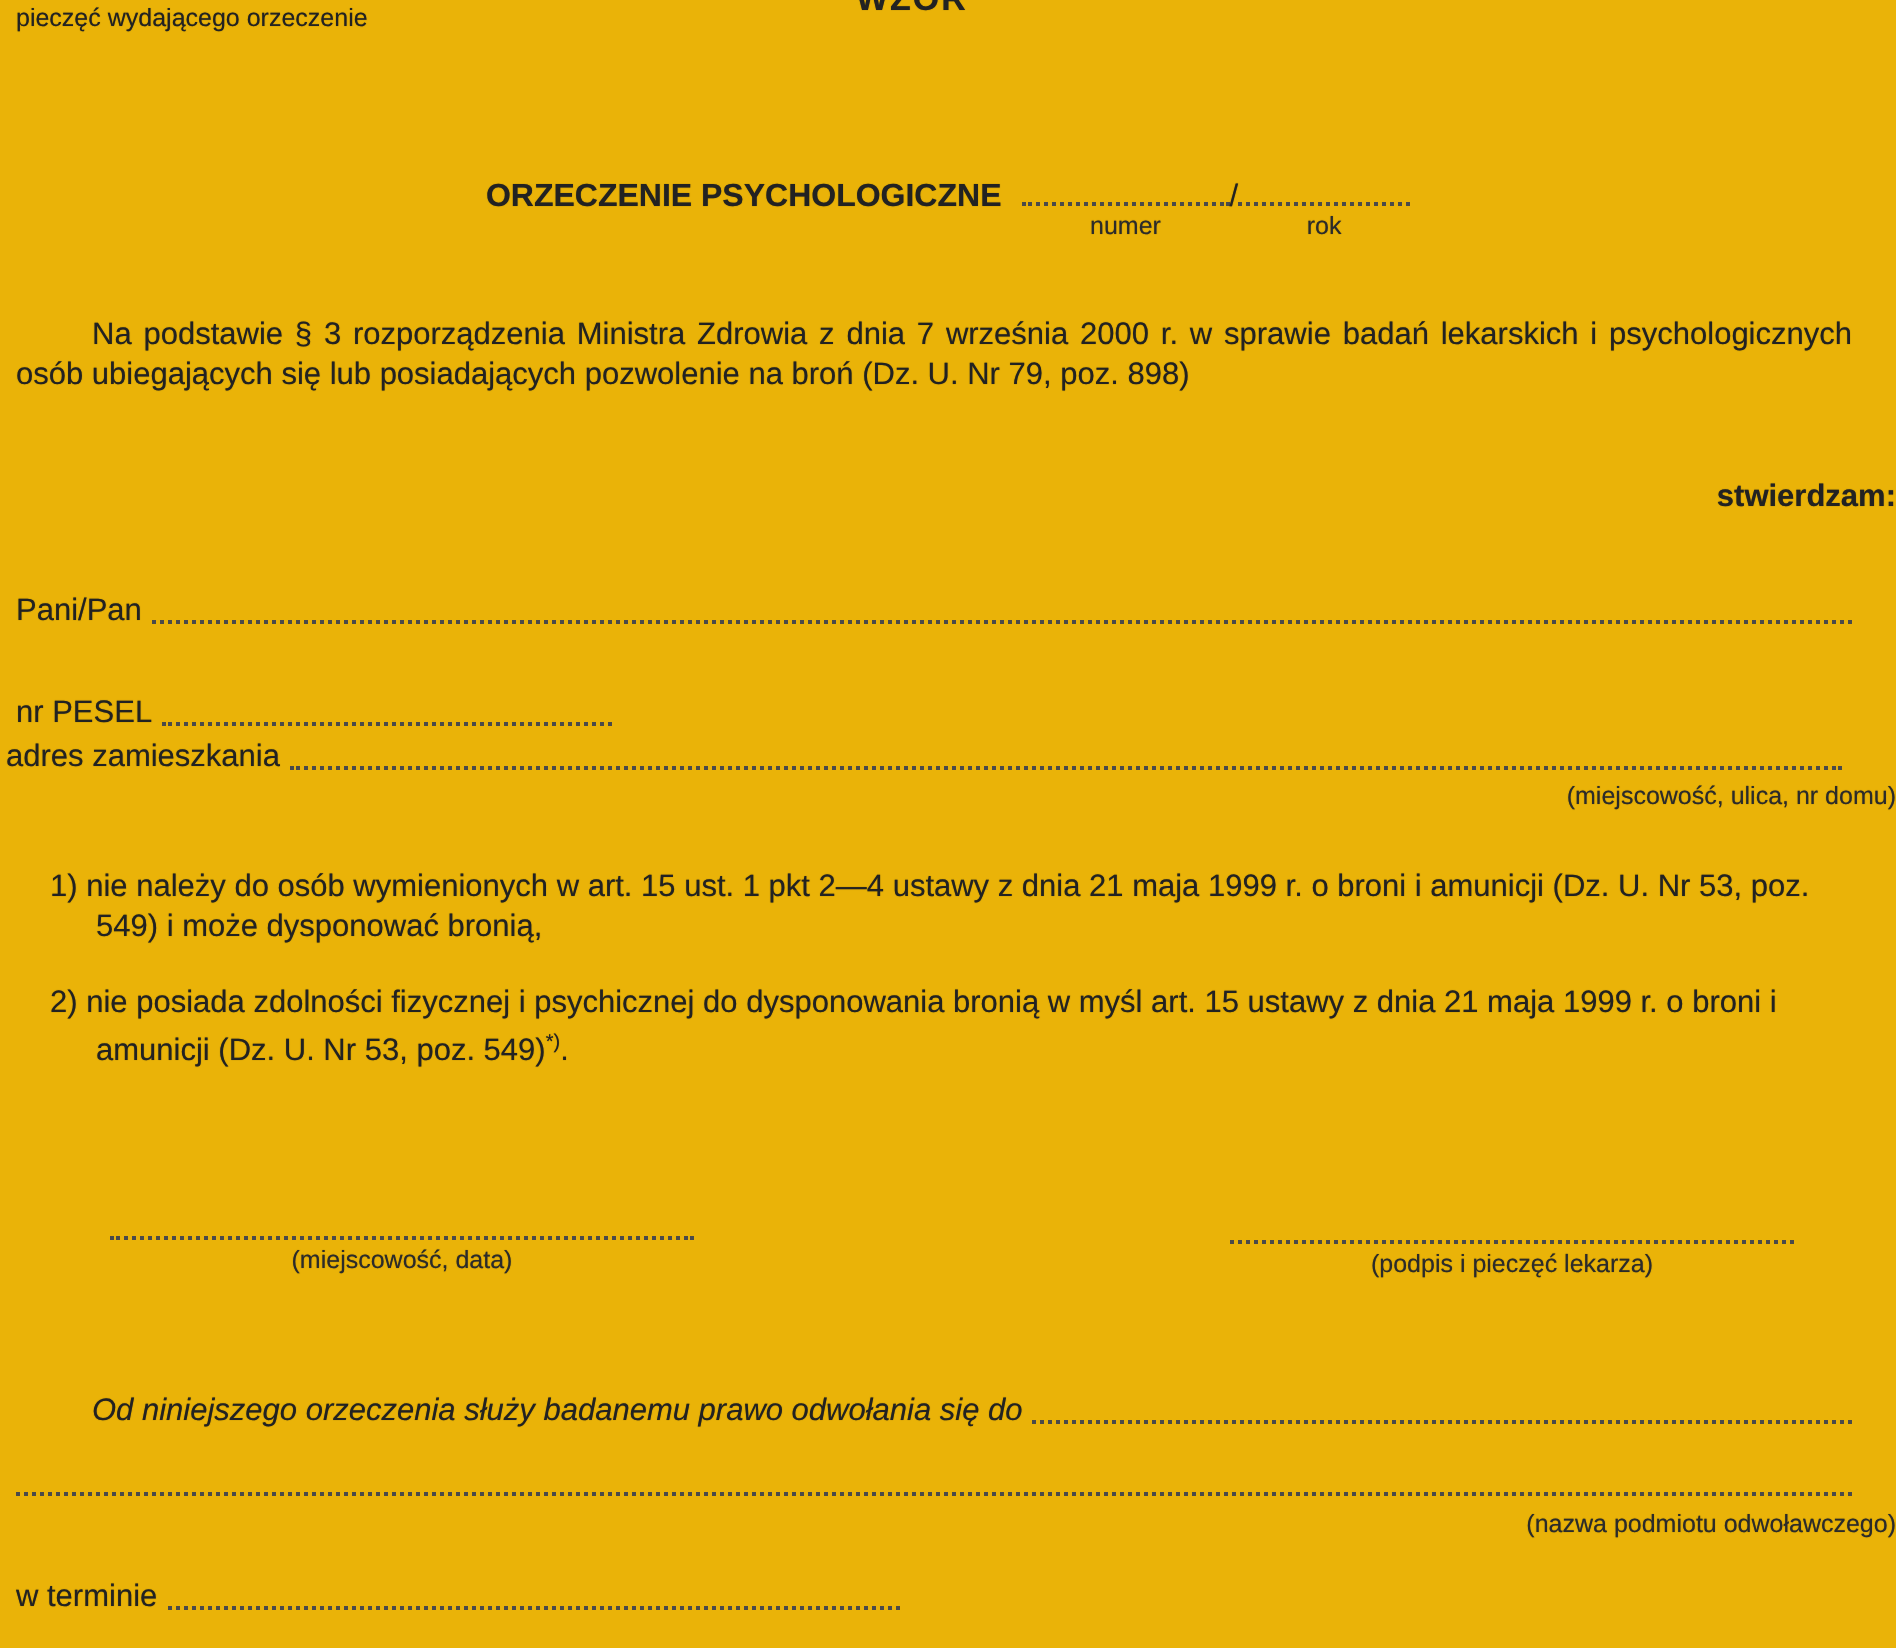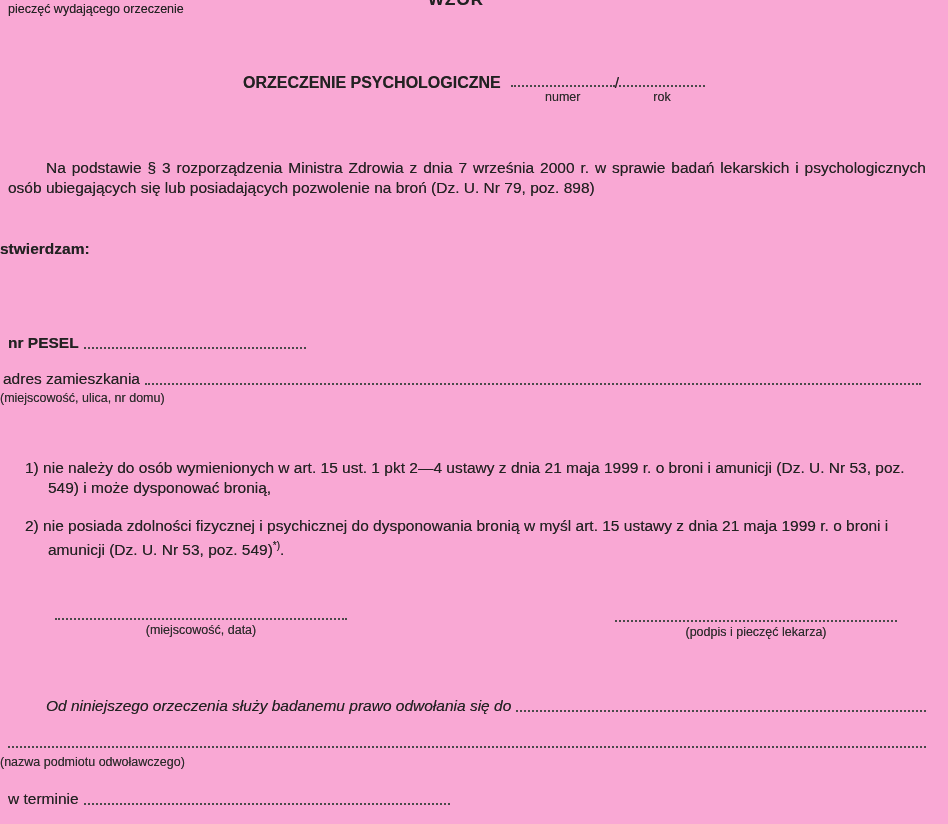--- a/index.html
+++ b/index.html
@@ -1,31 +1,31 @@
 <!DOCTYPE html>
 <html lang="pl"><head>
 <meta charset="utf-8">
 <style>
   * { margin: 0; padding: 0; box-sizing: border-box; }
   html, body { background: #ffffff; }
   .page {
     position: relative;
     width: 948px;
     height: 824px;
-    background: #f9a8d4;
+    background: #eab308;
     overflow: hidden;
     font-family: "Liberation Sans", sans-serif;
     font-size: 15.5px;
     color: #222222;
     text-shadow: 0 0 0.5px rgba(30,30,30,0.55);
   }
   .abs { position: absolute; }
   .bold { font-weight: bold; }
   .caption { font-size: 12.5px; color: #2b2b2b; }
-  .center { text-align: left; }
+  .center { text-align: right; }
   .dots { border-bottom: 2px dotted #4a4a4a; }
   .field-row { display: flex; }
   .field-row .fill {
     flex: 1;
     height: 0;
     border-bottom: 2px dotted #4a4a4a;
     align-self: flex-end;
     margin-bottom: 3px;
     margin-left: 5px;
   }
@@ -41,59 +41,62 @@
     justify-content: flex-end;
   }
   .fill-col .dots { width: 100%; height: 13px; }
   .fill-col .caption { margin-top: 3px; }
   .finding {
     left: 25px;
     width: 902px;
     padding-left: 23px;
     text-indent: -23px;
     line-height: 20px;
-    margin-top: 24px;
   }
   .sig-col {
     display: flex;
     flex-direction: column;
     align-items: center;
   }
   .sig-col .dots { width: 100%; height: 13px; }
   .sig-col .caption { margin-top: 3px; }
   sup { font-size: 10px; }
 </style>
 </head>
 <body>
 
 <div class="page">
 
   <div class="abs" style="top:2px; left:8px; font-size:12.5px;">pieczęć wydającego orzeczenie</div>
 
   <div class="abs bold" style="top:-10px; left:428px; font-size:17px; letter-spacing:1px;">WZÓR</div>
 
-  <div class="abs title-row" style="top:74px; left:0; width:948px;">
+  <div class="abs title-row" style="top:90px; left:0; width:948px;">
     <span class="bold" style="font-size:16px;">ORZECZENIE PSYCHOLOGICZNE</span>
     <span class="fill-col" style="width:104px; margin-left:10px;">
       <span class="dots"></span>
       <span class="caption">numer</span>
     </span>
     <span style="line-height:17px;">/</span>
     <span class="fill-col" style="width:86px;">
       <span class="dots"></span>
       <span class="caption">rok</span>
     </span>
   </div>
 
   <p class="abs" style="top:158px; left:8px; width:918px; text-align:justify; text-indent:38px; line-height:20px;">Na podstawie § 3 rozporządzenia Ministra Zdrowia z dnia 7 września 2000 r. w sprawie badań lekarskich i psychologicznych osób ubiegających się lub posiadających pozwolenie na broń (Dz. U. Nr 79, poz. 898)</p>
 
   <div class="abs bold center" style="top:240px; left:0; width:948px;">stwierdzam:</div>
 
+  <div class="abs field-row" style="top:297px; left:8px; width:918px;">
+    <span>Pani/Pan</span>
+    <span class="fill"></span>
+  </div>
 
-  <div class="abs field-row" style="top:334px; left:8px; width:298px;font-weight:bold;">
+  <div class="abs field-row" style="top:348px; left:8px; width:298px;">
     <span>nr PESEL</span>
     <span class="fill"></span>
   </div>
 
   <div class="abs field-row" style="top:370px; left:3px; width:918px;">
     <span>adres zamieszkania</span>
     <span class="fill"></span>
   </div>
   <div class="abs caption center" style="top:391px; left:0; width:948px;">(miejscowość, ulica, nr domu)</div>
 

